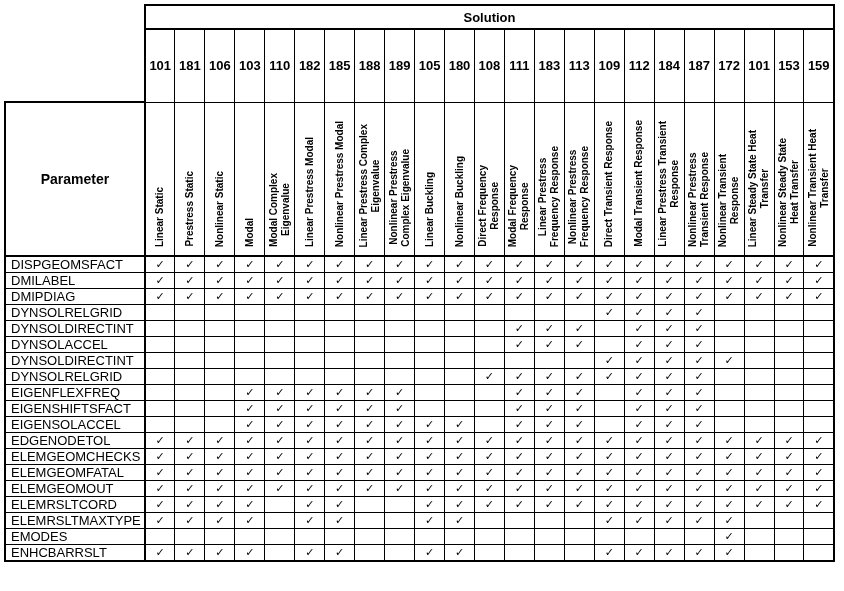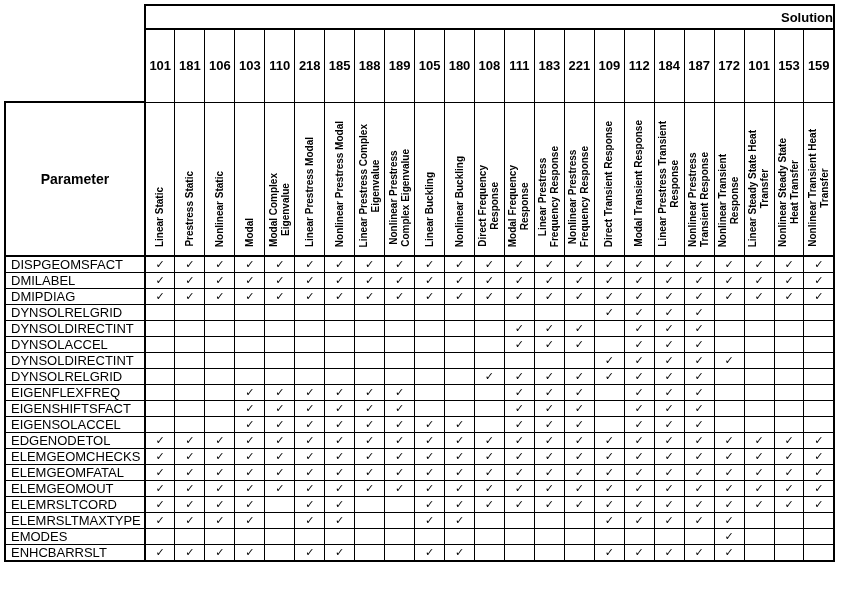--- a/index.html
+++ b/index.html
@@ -14,21 +14,21 @@
   .page { position: relative; width: 844px; height: 591px; padding: 4px 0 0 4px; }
 
   table.matrix { border-collapse: collapse; table-layout: fixed; width: 831px; }
   .matrix td, .matrix th { border: 1px solid #000; padding: 0; background: #fff; }
 
   td.corner { border: none; width: 140px; background: transparent; }
 
   th.solution {
     border: 2px solid #000;
     height: 24px; font-size: 13px; font-weight: 700;
-    text-align: right; vertical-align: middle; margin-left: 30px;
+    text-align: center; vertical-align: middle; margin-left: 30px;
   }
   th.num {
     height: 73px; font-size: 13px; font-weight: 700;
     text-align: center; vertical-align: middle;
   }
   th.param-header {
     border: 2px solid #000;
     font-size: 14px; font-weight: 700;
     vertical-align: middle;
   }
@@ -70,30 +70,30 @@
         <tr>
           <td class="corner" rowspan="2"></td>
           <th class="solution" colspan="23">Solution</th>
         </tr>
         <tr>
           <th class="num edge-left">101</th>
           <th class="num">181</th>
           <th class="num">106</th>
           <th class="num">103</th>
           <th class="num">110</th>
-          <th class="num">218</th>
+          <th class="num">182</th>
           <th class="num">185</th>
           <th class="num">188</th>
           <th class="num">189</th>
           <th class="num">105</th>
           <th class="num">180</th>
           <th class="num">108</th>
           <th class="num">111</th>
           <th class="num">183</th>
-          <th class="num">221</th>
+          <th class="num">113</th>
           <th class="num">109</th>
           <th class="num">112</th>
           <th class="num">184</th>
           <th class="num">187</th>
           <th class="num">172</th>
           <th class="num">101</th>
           <th class="num">153</th>
           <th class="num edge-right">159</th>
         </tr>
         <tr>

